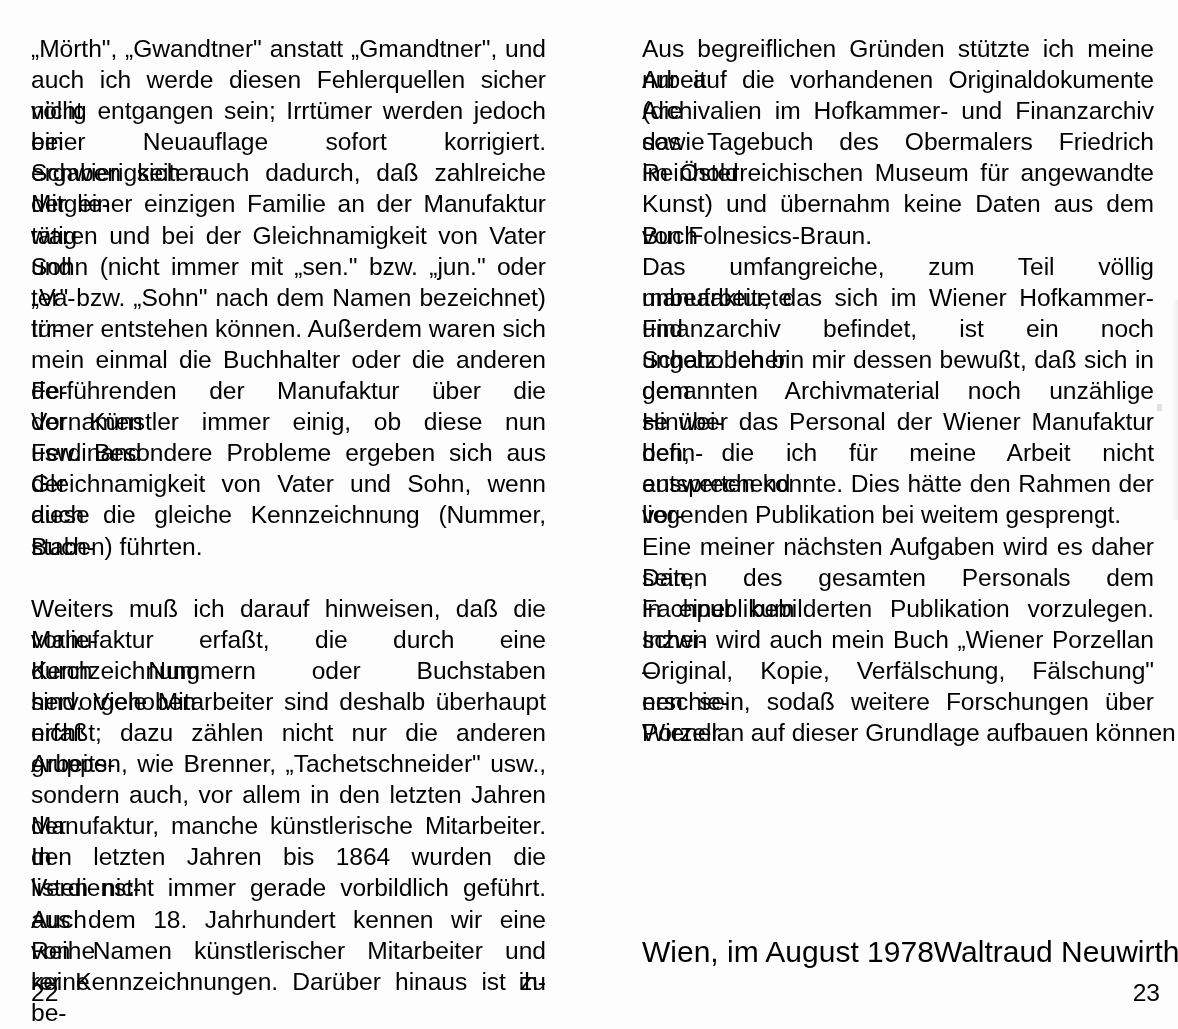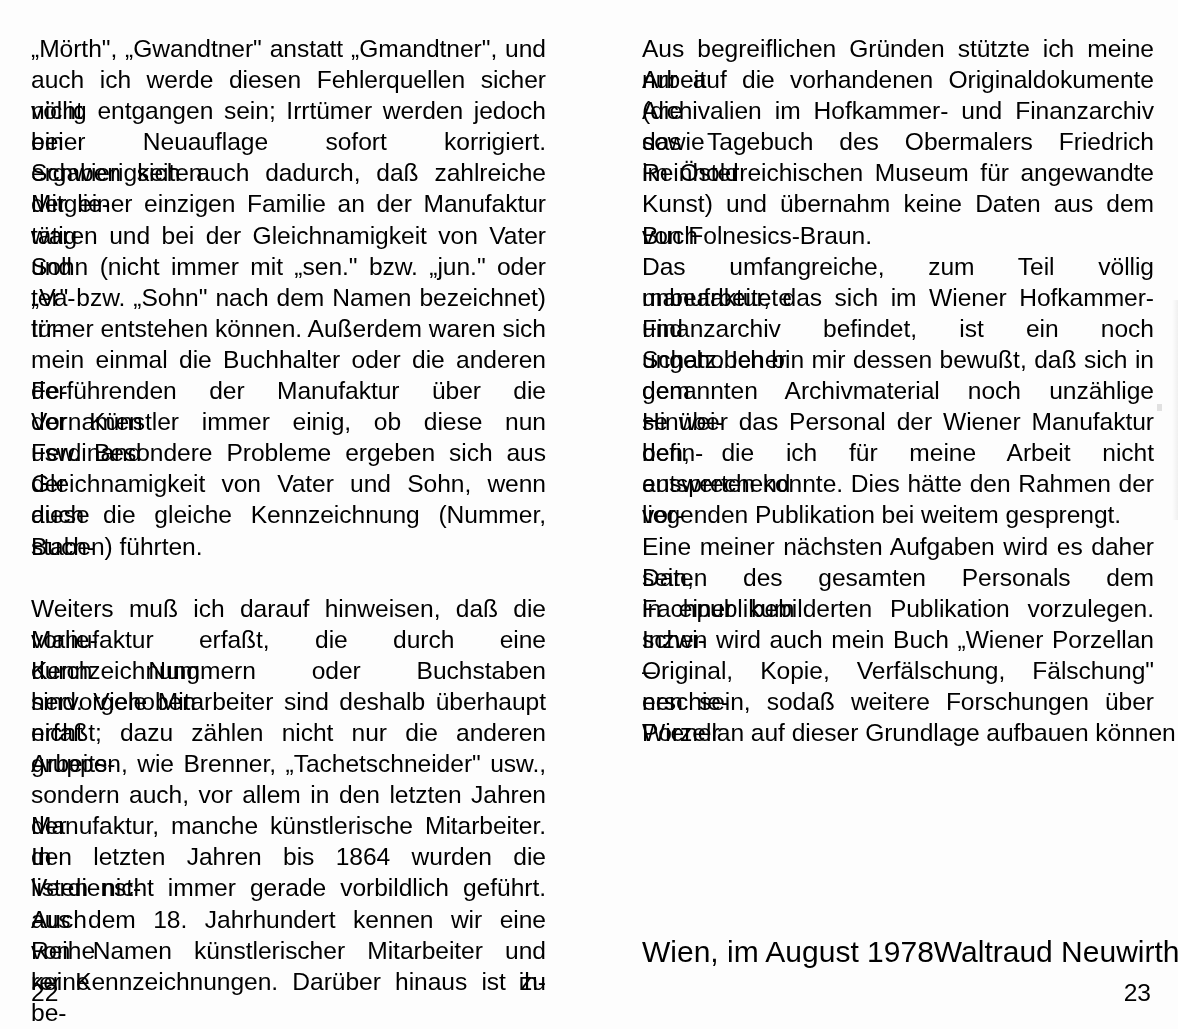--- a/index.html
+++ b/index.html
@@ -80,21 +80,21 @@
   .colophon .author { white-space: pre; }
 
   
   .folio {
     position: absolute;
     bottom: 22px;
     font-size: 24.6px;
     line-height: 29px;
   }
   .folio-left  { left: 31px; text-align: right; }
-  .folio-right { right: 27px; text-align: right; margin-left: 18px; }
+  .folio-right { right: 18px; text-align: right; margin-left: 18px; }
 
   
   .scan-speck {
     position: absolute;
     left: 1157px;
     top: 404px;
     width: 5px;
     height: 7px;
     background: #dcdcdc;
     opacity: 0.85;

